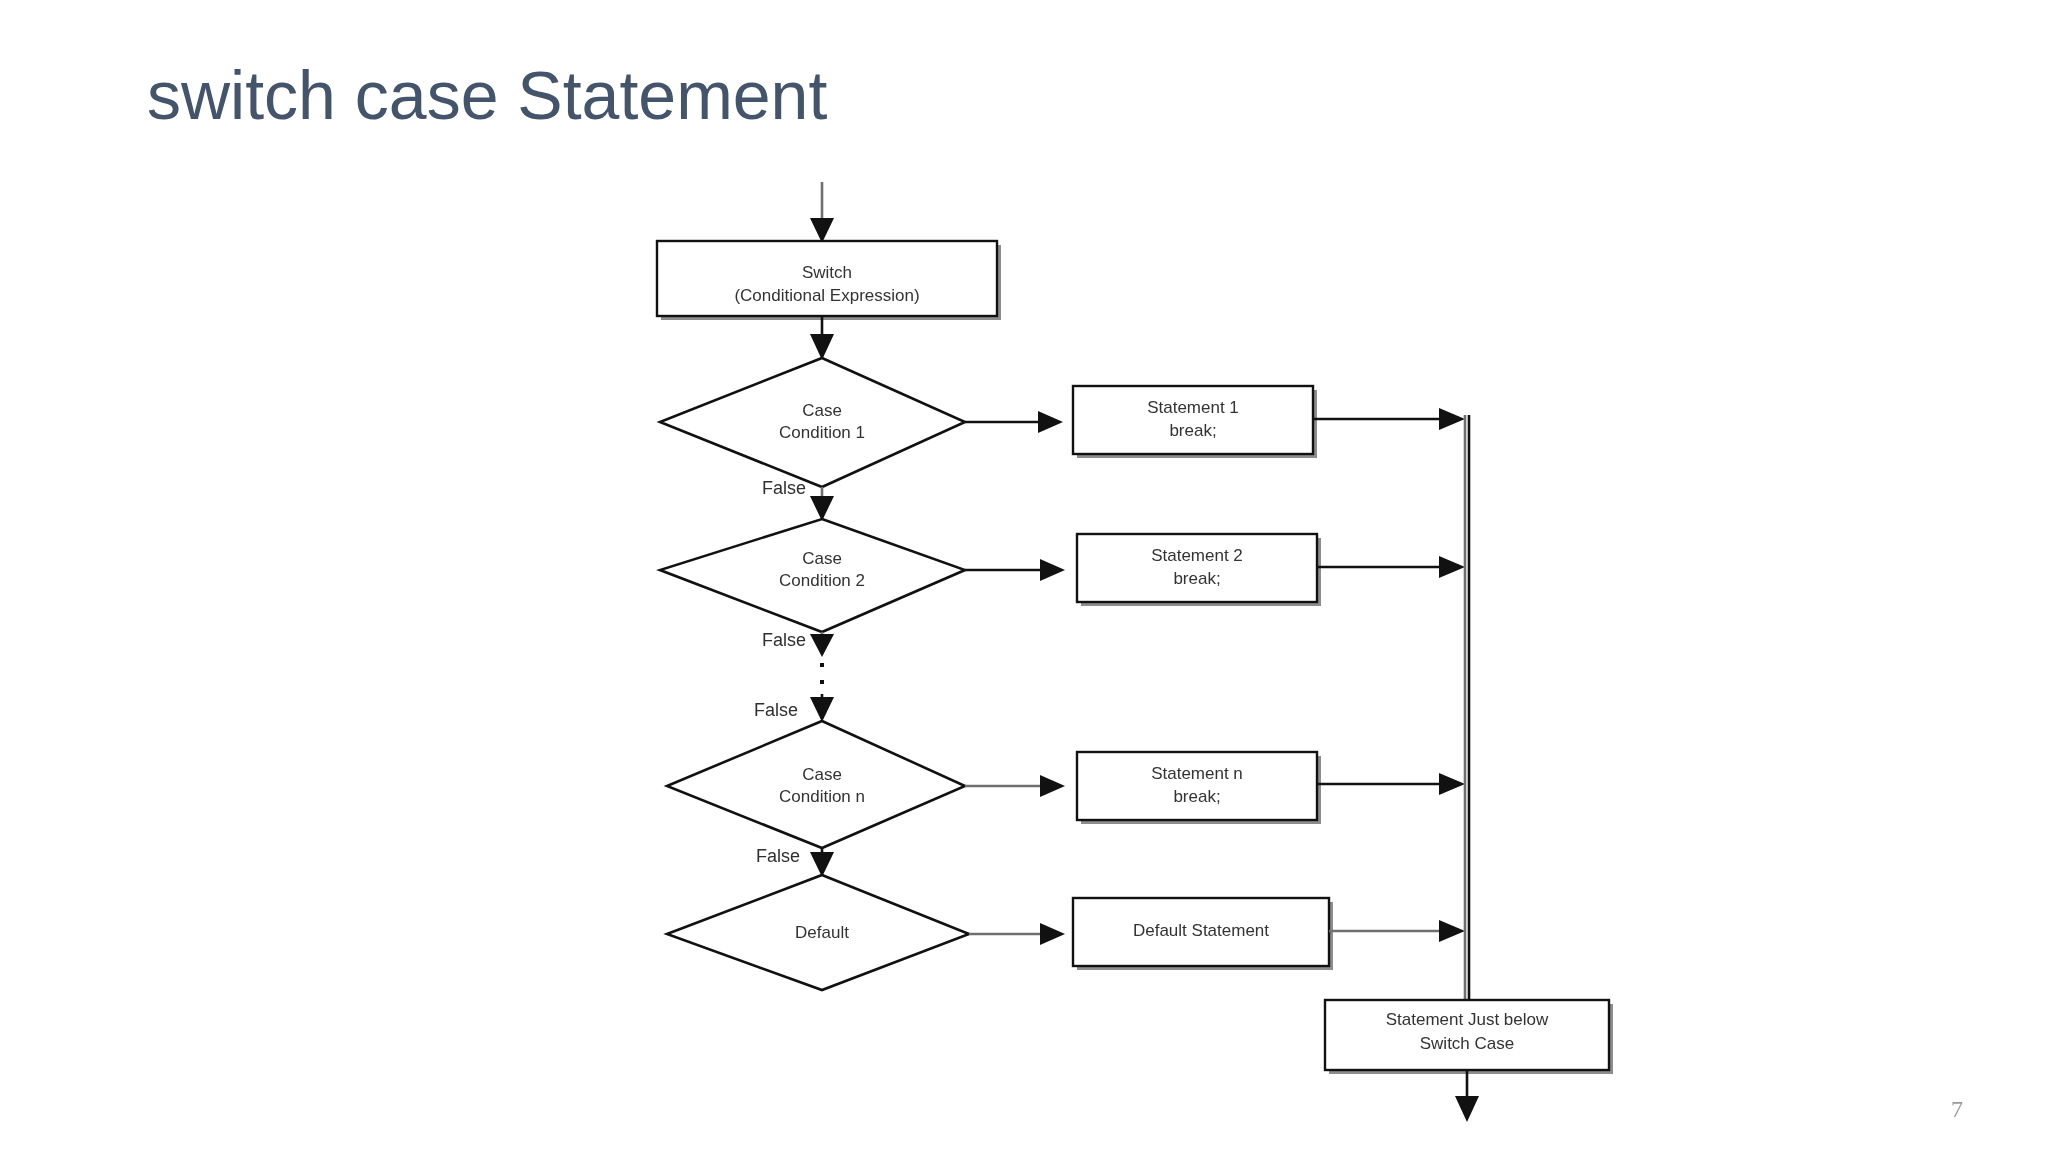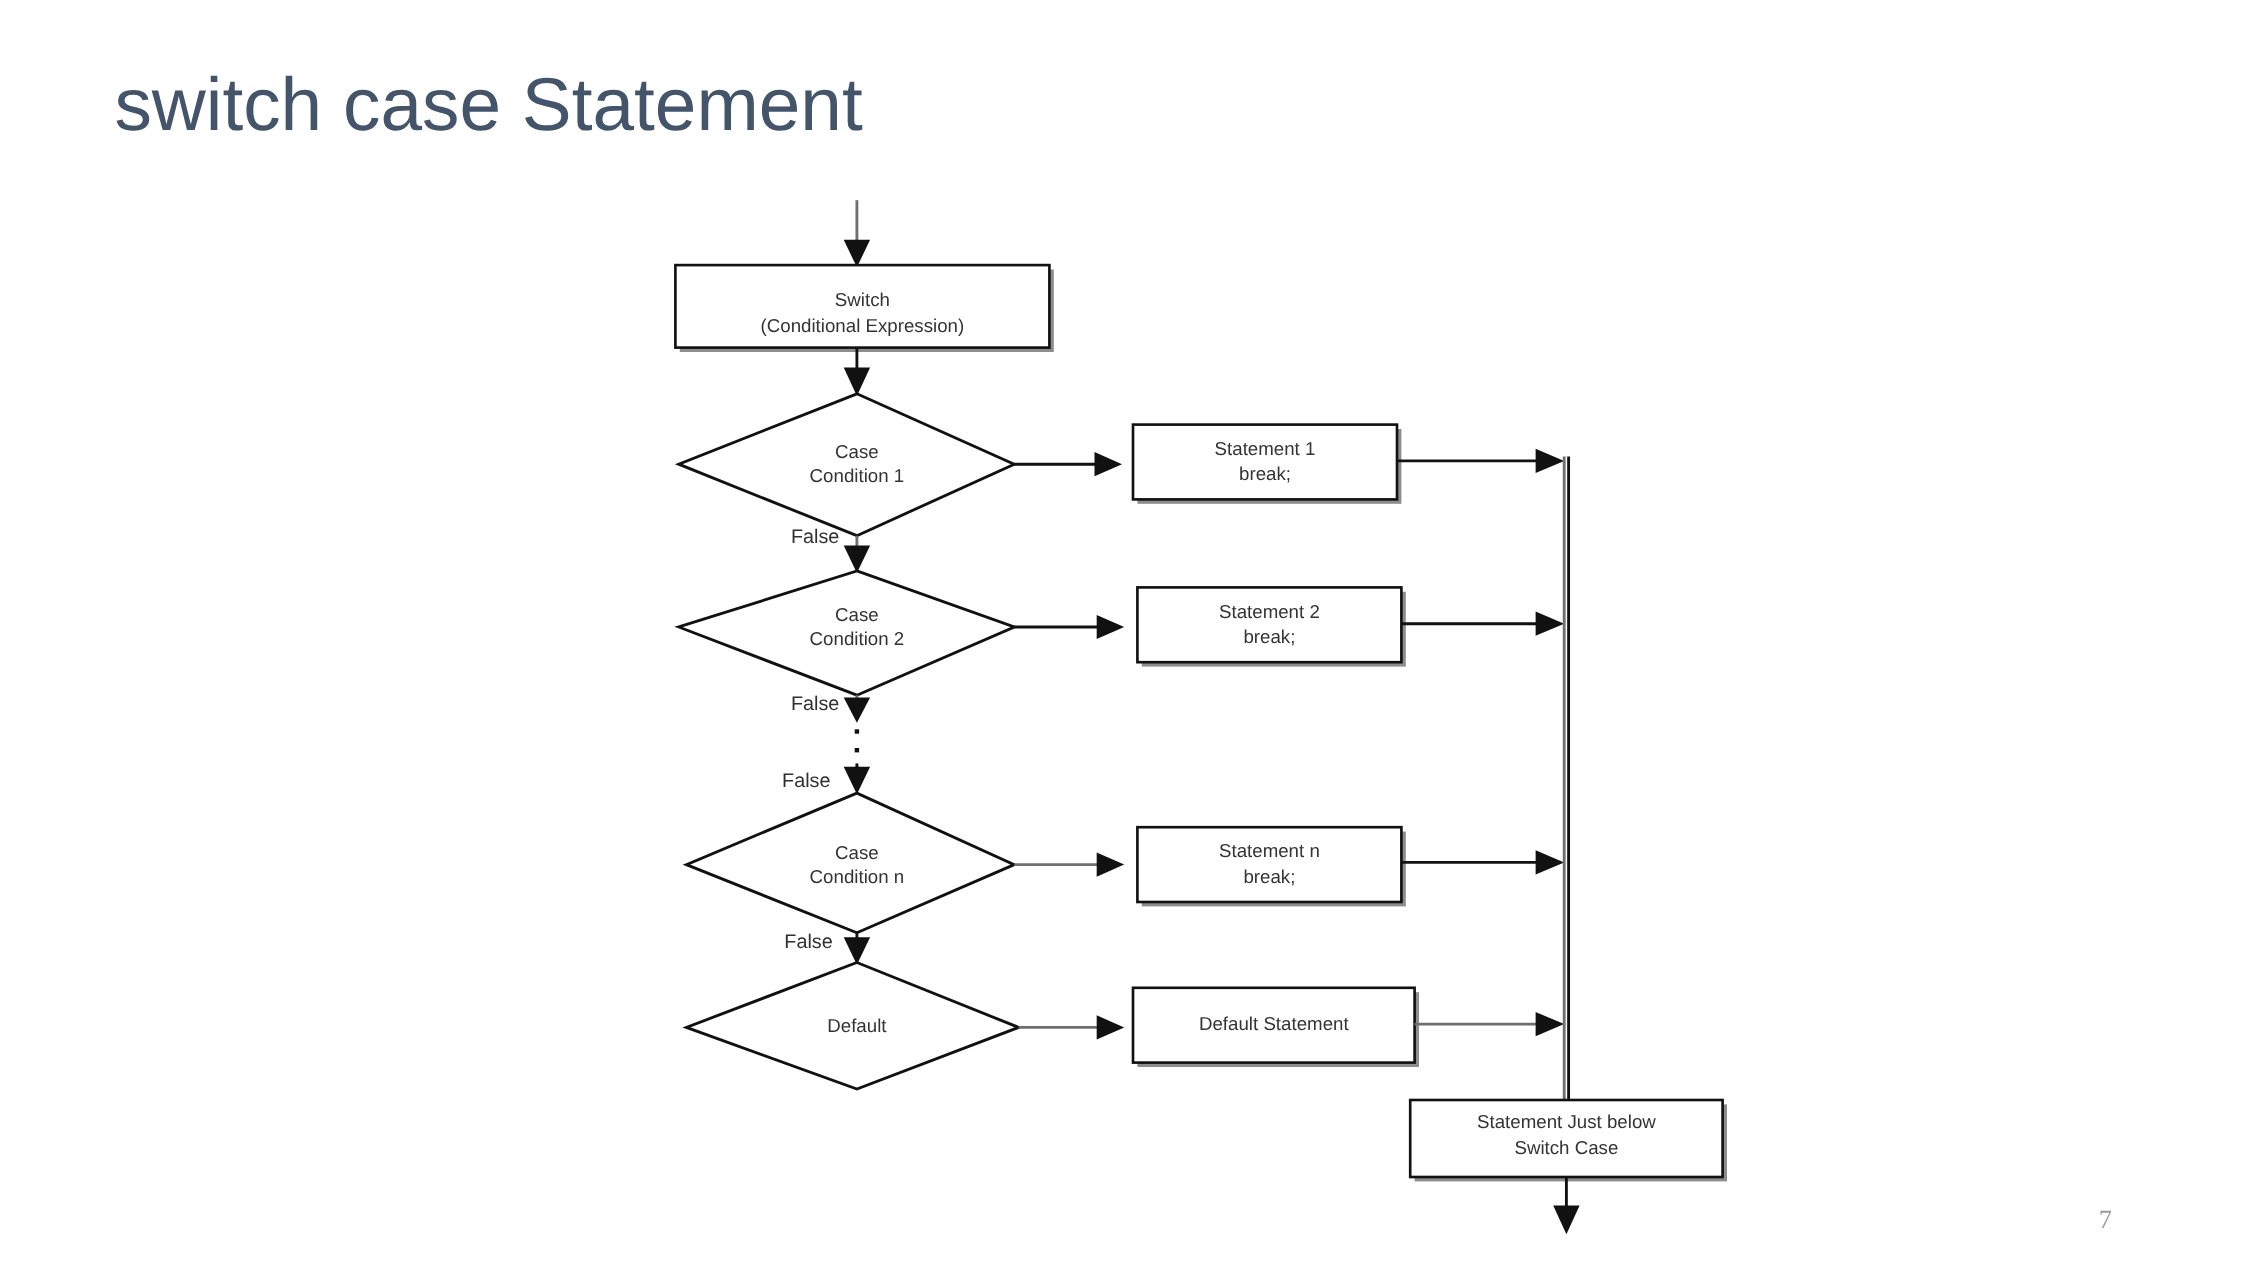--- a/index.html
+++ b/index.html
@@ -11,20 +11,21 @@
     width: 2048px;
     height: 1152px;
     position: relative;
     overflow: hidden;
     font-family: "Liberation Sans", sans-serif;
   }
   #slide {
     position: absolute;
     inset: 0;
     background: #ffffff;
+    margin-left: 43px;
   }
   #slide-title {
     position: absolute;
     left: 104px;
     top: 58px;
     font-family: "Liberation Sans", sans-serif;
     font-size: 68px;
     font-weight: 400;
     color: #44546A;
     letter-spacing: 0px;

